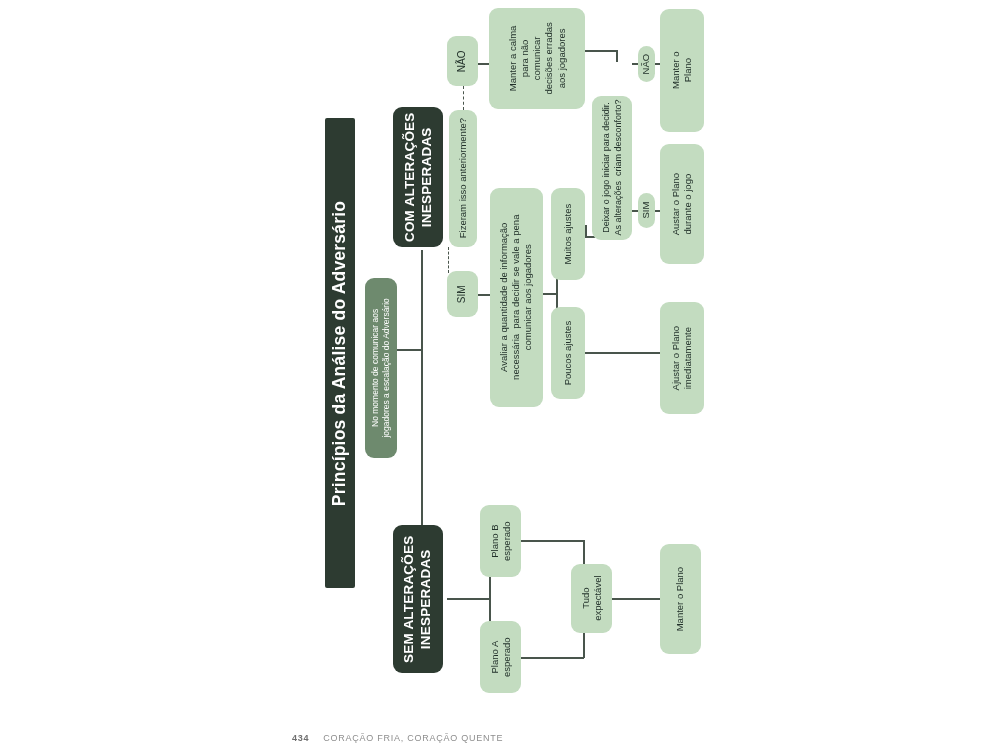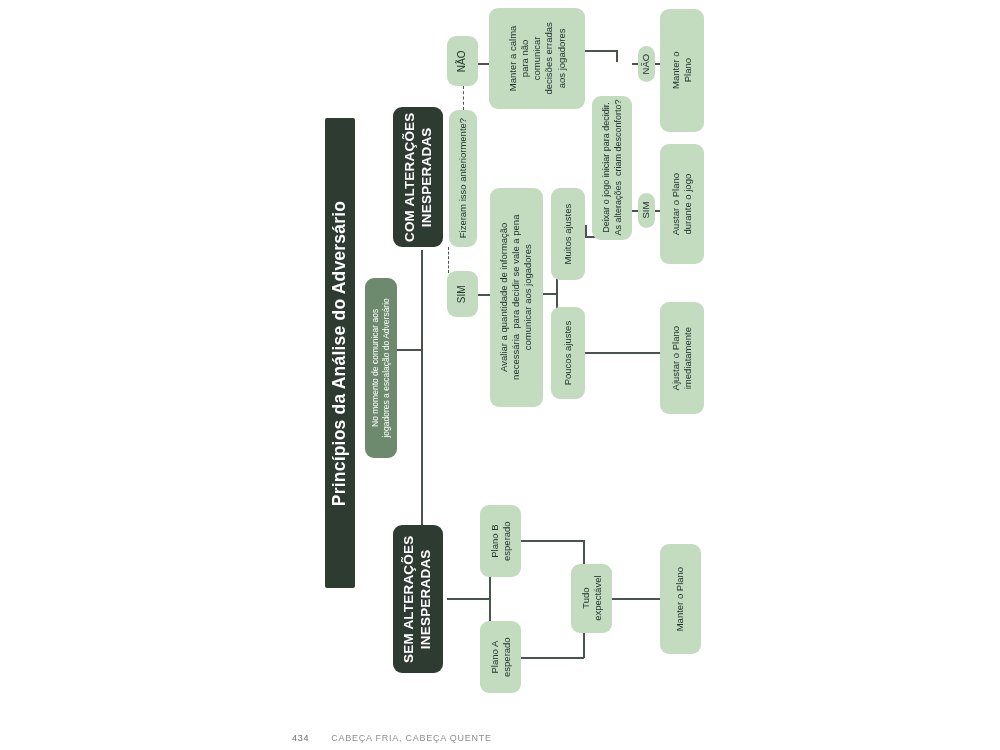--- a/index.html
+++ b/index.html
@@ -89,23 +89,23 @@
   #footer {
     position: absolute;
     left: 292px;
     top: 733px;
     font-size: 9px;
     color: #8e8e8e;
     letter-spacing: .75px;
     white-space: pre;
   }
   #footer .pg {
-    font-weight: normal;
+    font-weight: bold;
     color: #6f6f6f;
-    margin-right: 22px;
+    margin-right: 14px;
   }
 </style>
 </head>
 <body>
 
 <div id="page">
 
   <div id="title-bar">
     <span class="lbl">Princípios da Análise do Adversário</span>
   </div>
@@ -237,15 +237,15 @@
 
   <div class="node light" style="left:571px; top:564px; width:41px; height:69px; font-size:9.5px;">
     <span class="lbl">Tudo
 expectável</span>
   </div>
 
   <div class="node light" style="left:660px; top:544px; width:41px; height:110px; font-size:9.5px;">
     <span class="lbl">Manter o Plano</span>
   </div>
 
-  <div id="footer"><span class="pg">434</span><span>CABEÇA FRIA, CABEÇA QUENTE</span></div>
+  <div id="footer"><span class="pg">434</span><span>CORAÇÃO FRIA, CORAÇÃO QUENTE</span></div>
 
 </div>
 
 </body></html>

